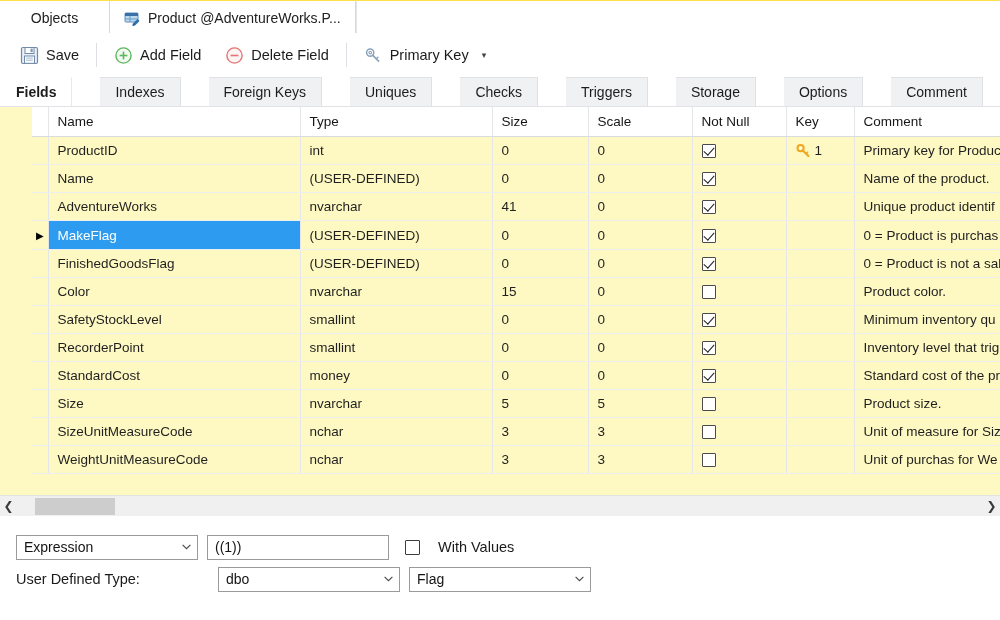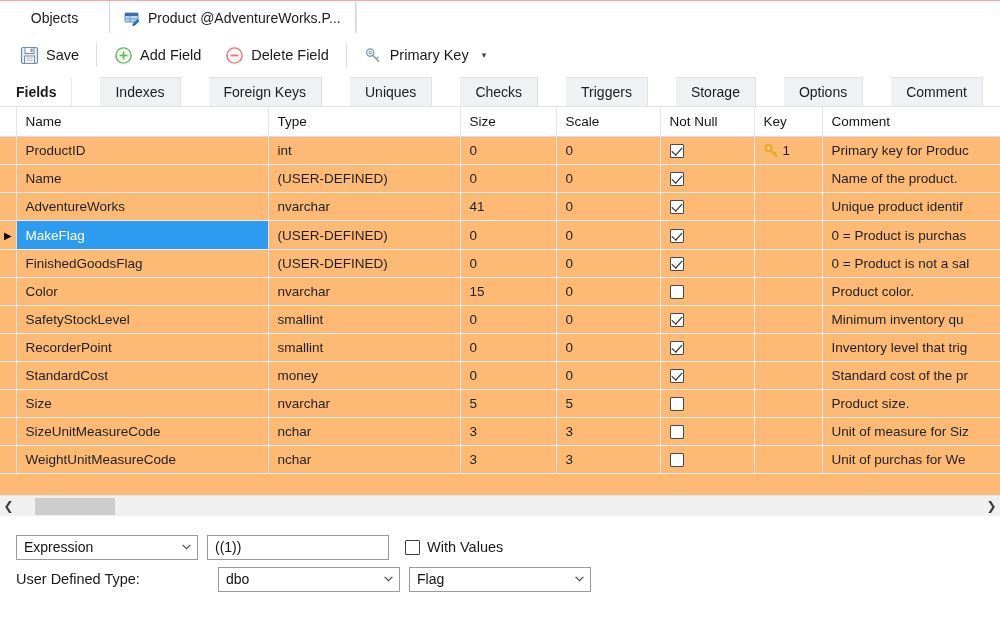--- a/index.html
+++ b/index.html
@@ -20,21 +20,21 @@
     height: 620px;
     position: relative;
     background: #ffffff;
     display: flex;
     flex-direction: column;
   }
 
   
   .window-tabs {
     height: 34px;
-    background: #fca5a5;
+    background: #fde047;
     display: flex;
     align-items: flex-end;
     position: relative;
     flex: none;
     justify-content: flex-end;
   }
   .window-tabs::after {
     content: "";
     position: absolute;
     left: 0; right: 0; bottom: 0;
@@ -138,24 +138,25 @@
     flex: 1;
     height: 29px;
     background: #ffffff;
     border-top: 1px solid #e9ebee;
   }
 
   
   .grid-wrap {
     flex: none;
     height: 389px;
-    background: #fdba74;
+    background: #fef9c3;
     position: relative;
     overflow: hidden;
     border-top: 1px solid #e1e3e6;
+    padding-left: 32px;
   }
   table.grid {
     width: 1000px;
     border-collapse: collapse;
     table-layout: fixed;
     font-size: 13.5px;
   }
   table.grid th, table.grid td {
     border-right: 1px solid #e4e6e9;
     border-bottom: 1px solid #eceef0;
@@ -279,21 +280,21 @@
     right: 6px; top: 50%;
     margin-top: -3px;
     width: 9px; height: 6px;
   }
   .w-sel { width: 182px; }
   .w-txt { width: 182px; }
   .gap { width: 9px; flex: none; }
   .wv {
     display: flex;
     align-items: center;
-    gap: 7px;
+    gap: 18px;
     margin-left: 16px;
     font-size: 14.5px;
     color: #1a1a1a;
   }
   .wv .cbx { width: 15px; height: 15px; border-color: #3d3d3d; }
 </style>
 </head>
 <body>
 
 <div id="app">

